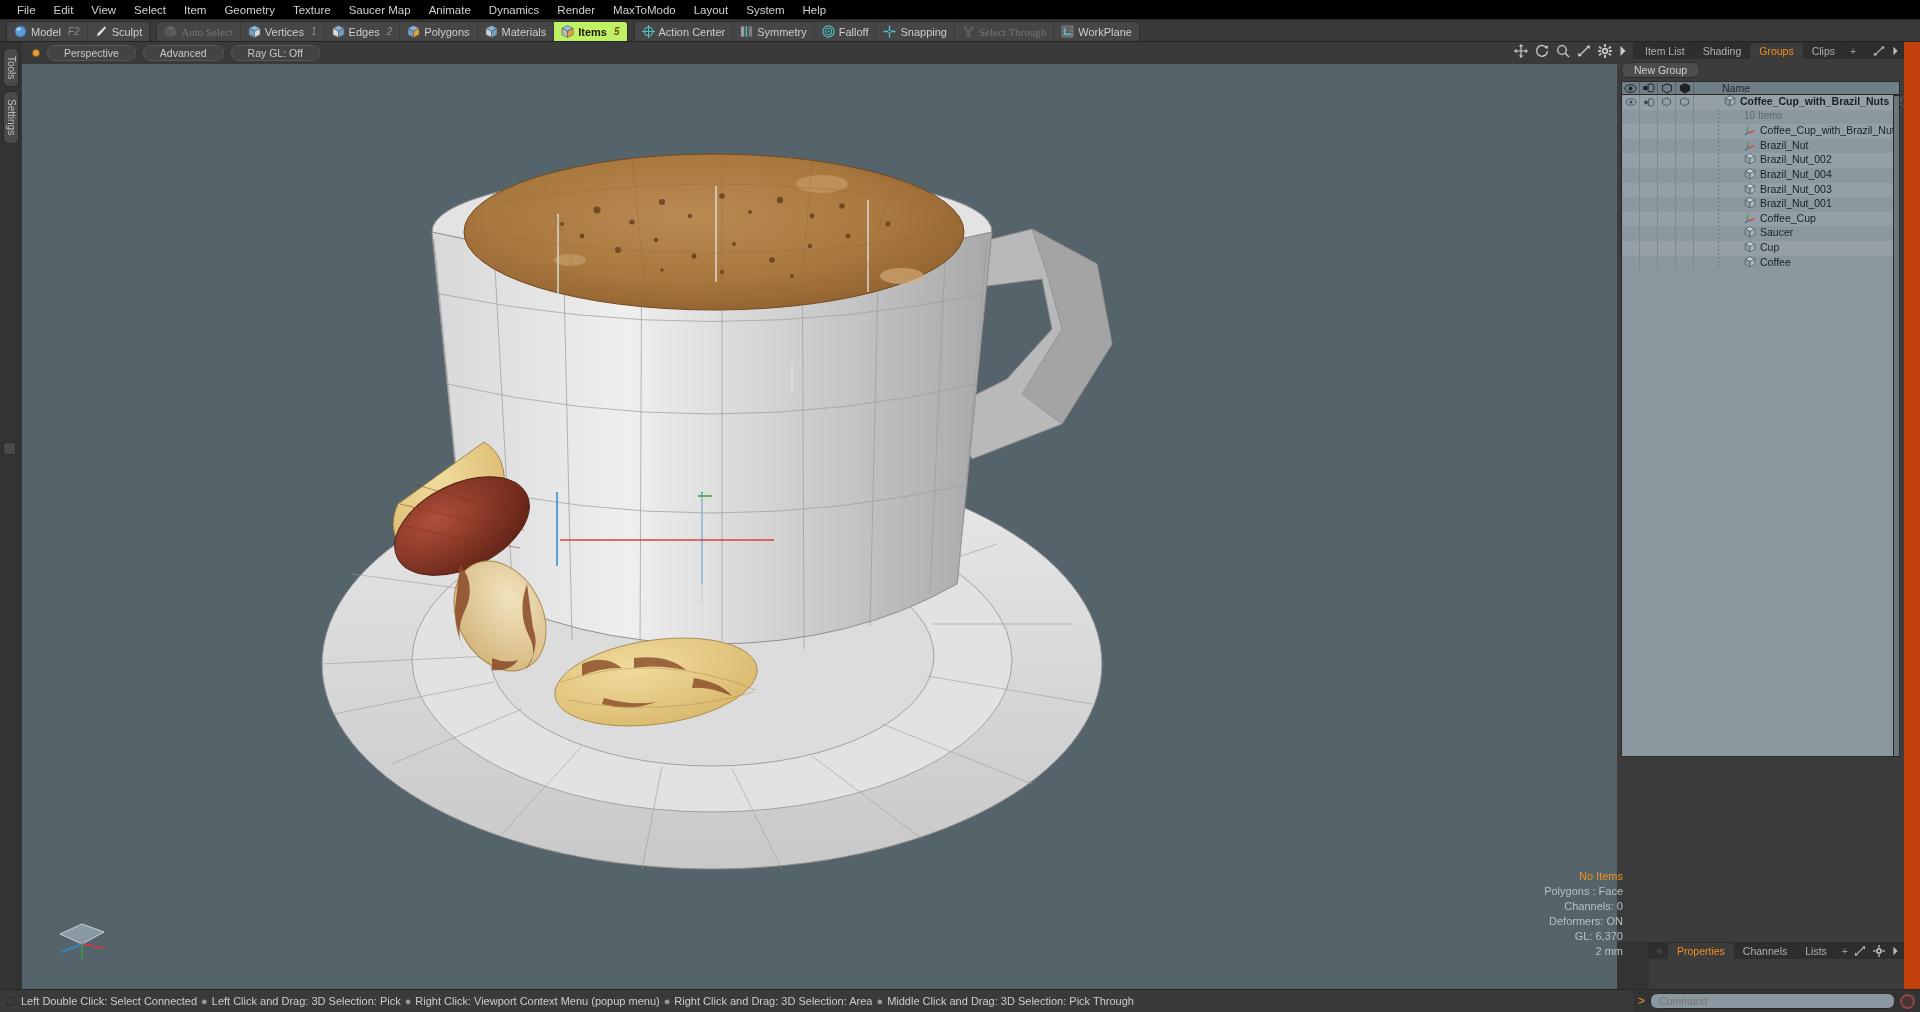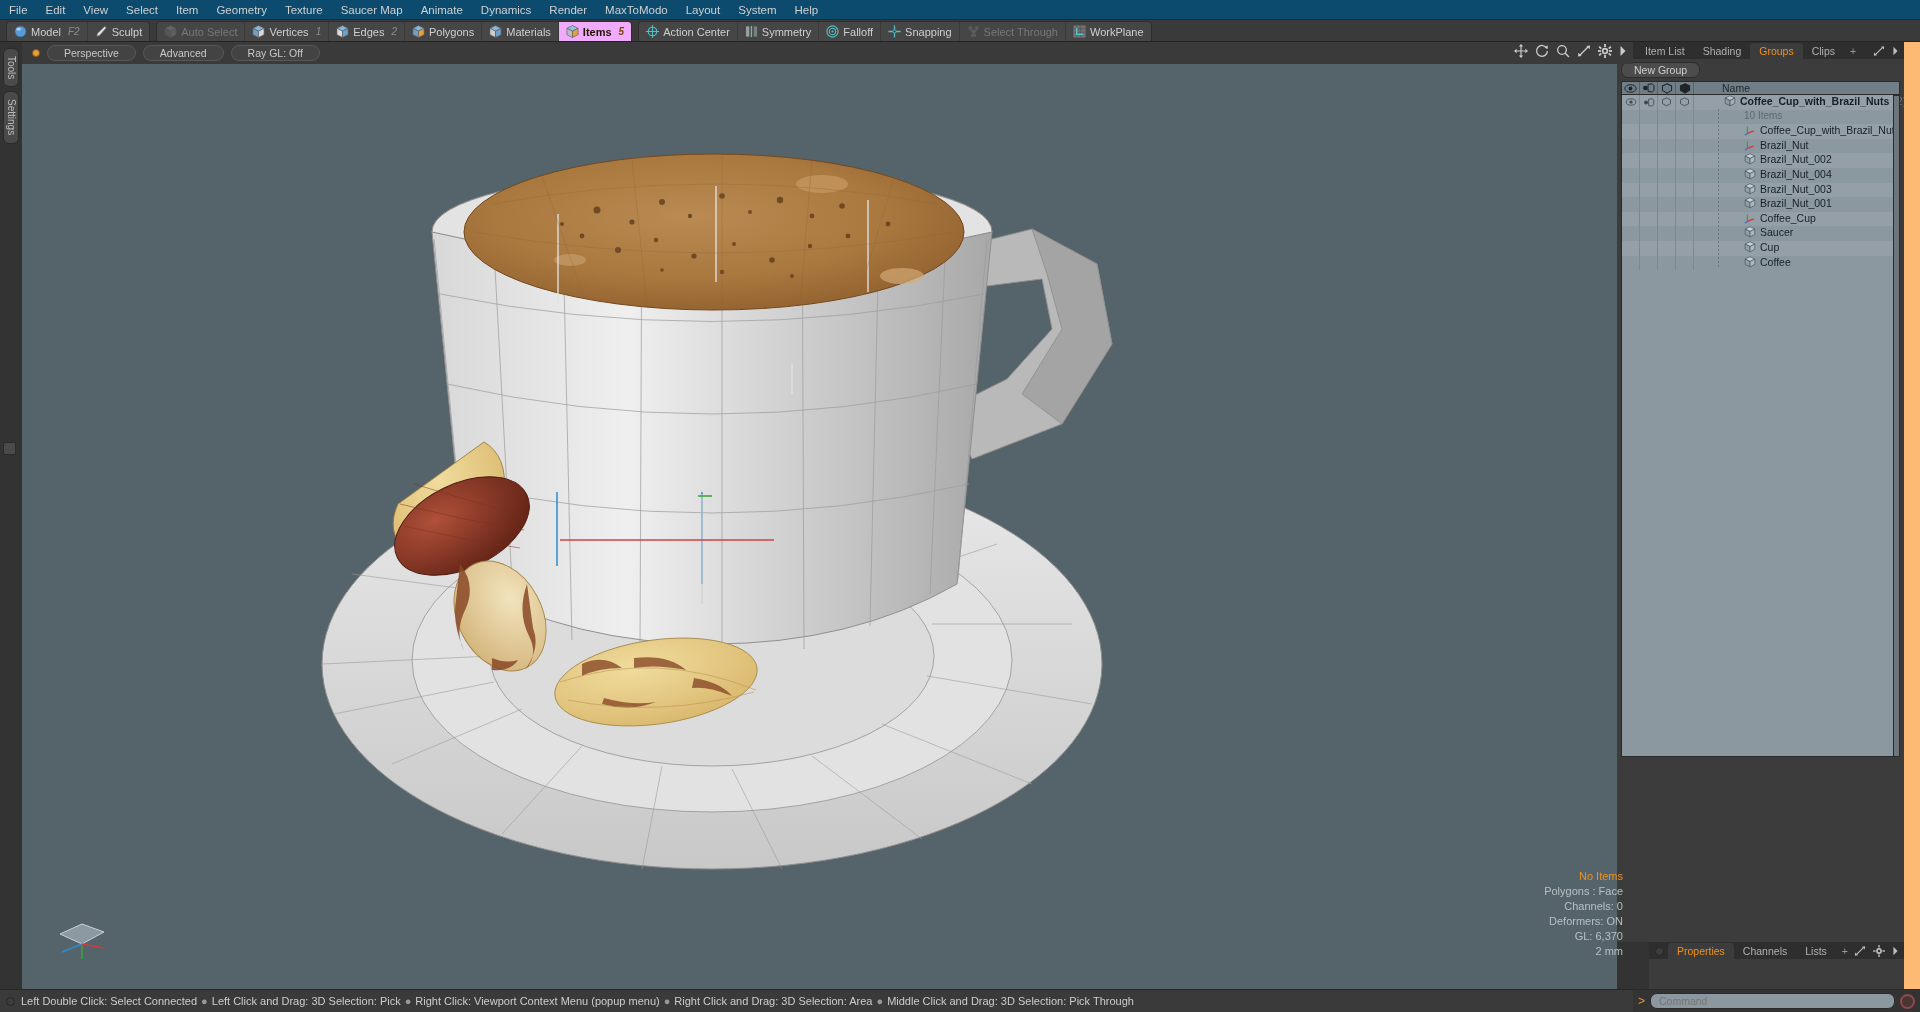--- a/index.html
+++ b/index.html
@@ -7,22 +7,23 @@
   body{
     width:1920px; height:1012px;
     font-family:"Liberation Sans", sans-serif;
     font-size:11px;
     color:#c8c8c8;
     overflow:hidden;
     position:relative;
   }
   
   #menubar{
-    height:20px; background:#0c4a6e;
+    height:20px; background:#000000;
     display:flex; align-items:center;
+    padding-left:8px;
     border-bottom:1px solid #2a2a2a;
   }
   #menubar .mi{
     padding:2px 9px; color:#d0d0d0; font-size:11.5px; white-space:nowrap;
   }
 
   
   #modebar{
     height:22px; background:#3a3a3a; display:flex; align-items:stretch;
     padding:1px 2px 0 6px; gap:0px; border-bottom:1px solid #232323;
@@ -31,30 +32,30 @@
     display:flex; align-items:stretch; background:#464646;
     border:1px solid #2e2e2e; border-bottom:none;
     border-radius:4px 4px 0 0; margin-right:6px; overflow:hidden;
   }
   .tb{
     display:flex; align-items:center; gap:4px;
     padding:0 7px; color:#cfcfcf; font-size:11px; white-space:nowrap;
     border-right:1px solid #3a3a3a;
   }
   .tb:last-child{ border-right:none; }
-  .tb.on{ background:#f0abfc; color:#231403; font-weight:bold; }
-  .tb.off{ color:#777; }
+  .tb.on{ background:#bef264; color:#231403; font-weight:bold; }
+  .tb.off{ color:#777;font-family:Liberation Serif, serif; }
   .tb .num{ color:#8c8c8c; font-size:10px; margin-left:3px;font-style:italic;}
   .tb.on .num{ color:#7a4a06; }
 
   .ico{ width:13px; height:13px; display:inline-block; position:relative; flex:none;}
   svg{ display:block; }
 
   
-  #main{ position:absolute; top:42px; left:0; right:0; bottom:23px; background:#fdba74; }
+  #main{ position:absolute; top:42px; left:0; right:0; bottom:23px; background:#c2410c; }
 
   
   #lefttabs{
     position:absolute; left:0; top:0; bottom:0; width:22px; background:#333;
     padding-top:6px;
   }
   .vtab{
     width:16px; margin:0 auto 4px auto; background:#4a4a4a;
     border:1px solid #2b2b2b; border-radius:6px; color:#bdbdbd;
     writing-mode:vertical-rl; text-orientation:mixed;

